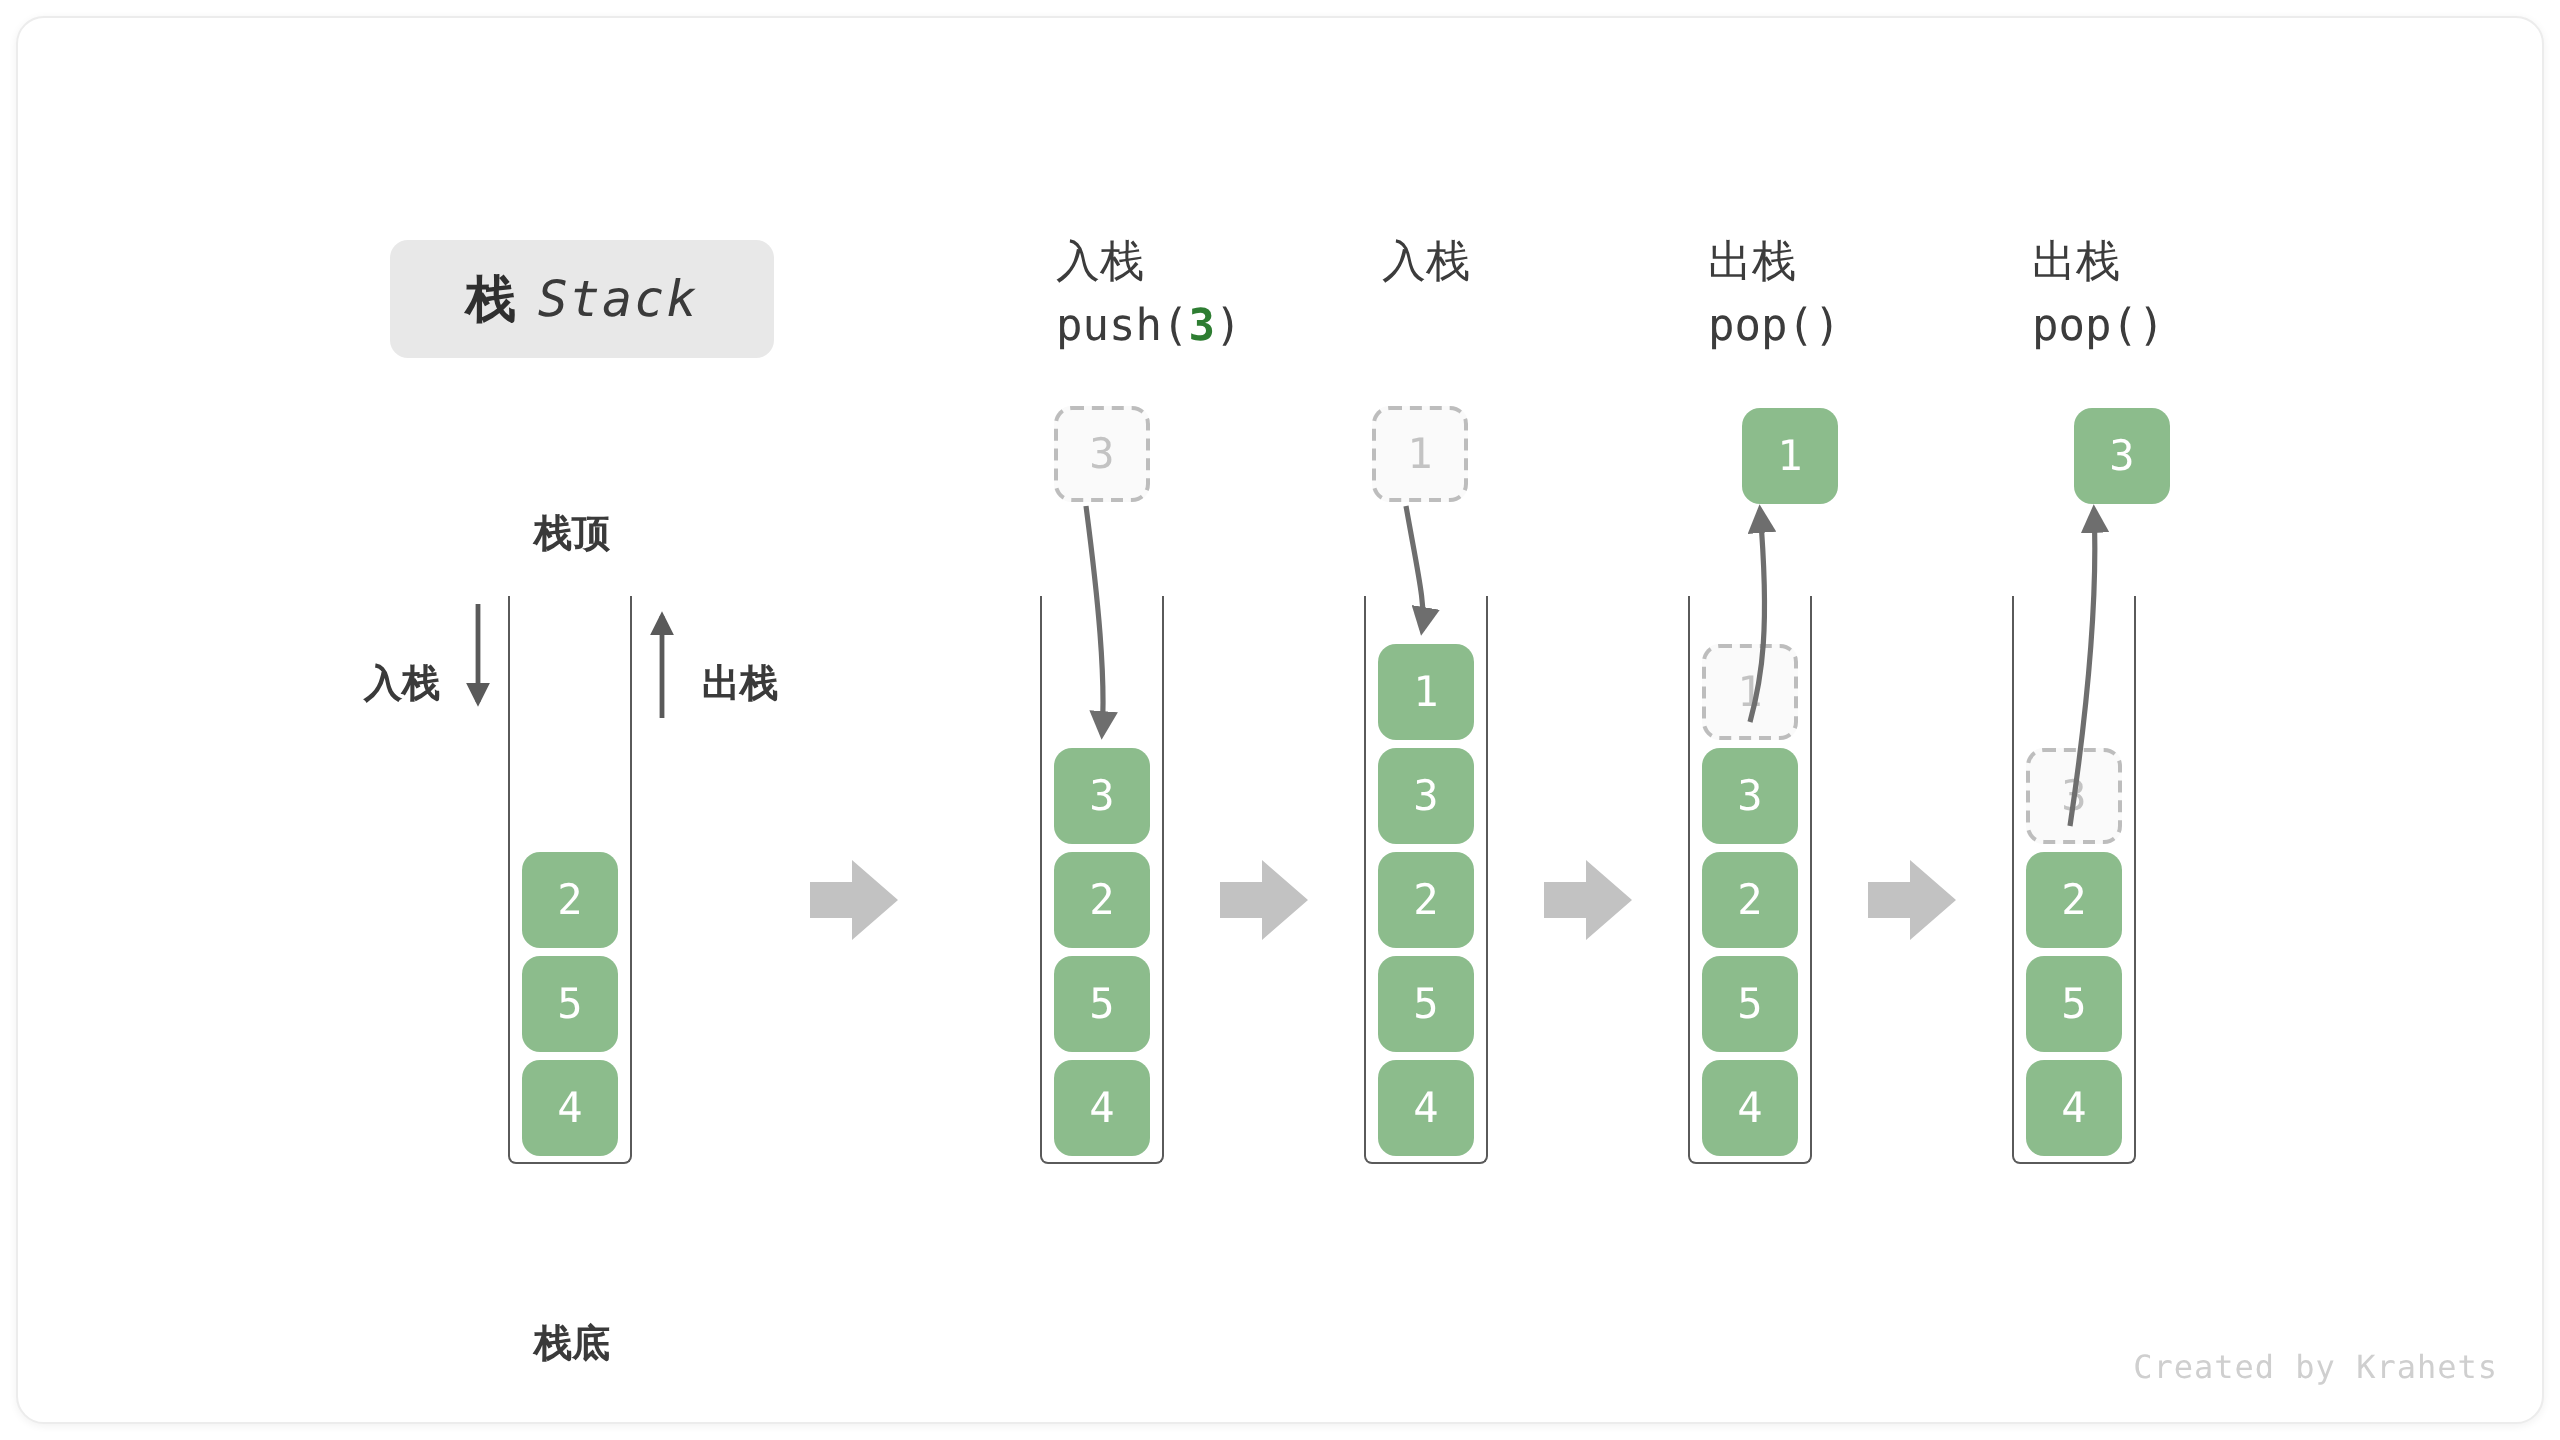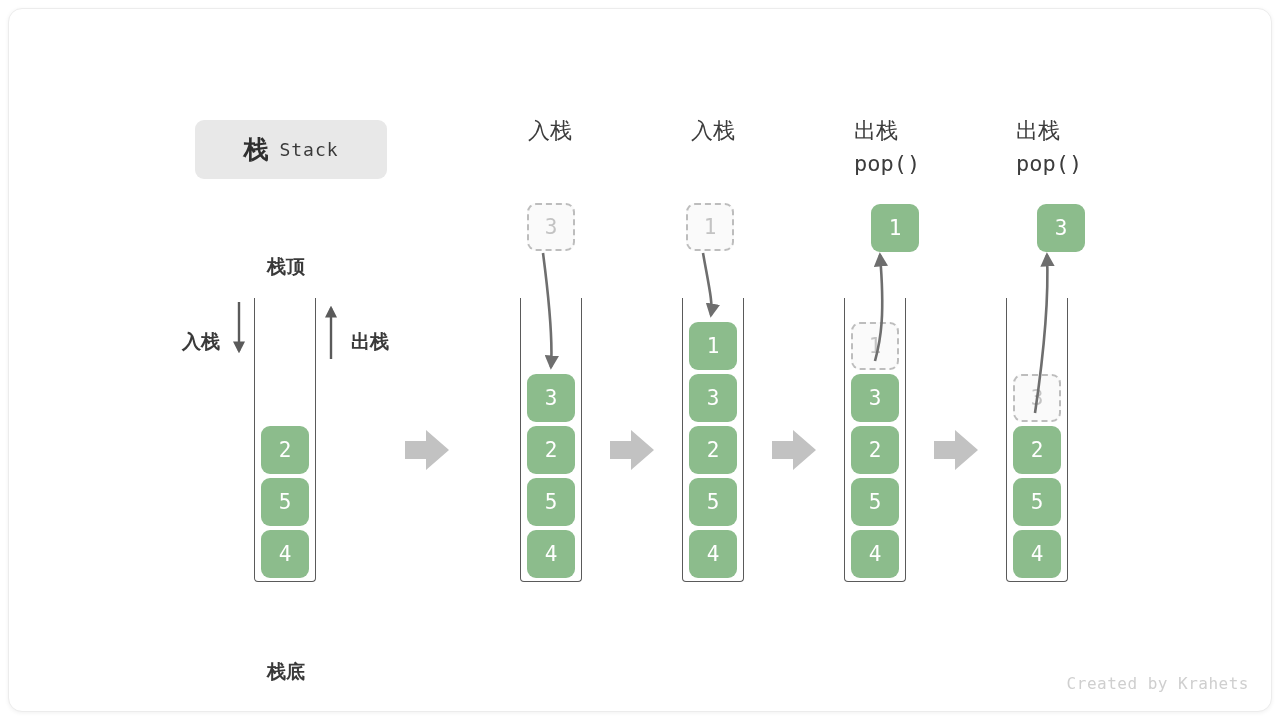--- a/index.html
+++ b/index.html
@@ -43,24 +43,25 @@
   }
   #title-badge .t-cn {
     font-family: "Liberation Sans", sans-serif;
     font-weight: bold;
     font-size: 25px;
     color: #2f2f2f;
     letter-spacing: 1px;
   }
   #title-badge .t-en {
     font-family: "DejaVu Sans Mono", monospace;
-    font-size: 18px;
+    font-size: 25px;
     color: #3a3a3a;
     margin-left: 10px;
     letter-spacing: 1px;
+    font-style: italic;
   }
 
   
   .cn-label {
     position: absolute;
     font-family: "Liberation Sans", sans-serif;
     font-weight: bold;
     font-size: 19px;
     color: #3a3a3a;
     white-space: nowrap;
@@ -180,20 +181,21 @@
     <span class="t-en">Stack</span>
   </div>
 
   <div class="cn-label" style="left:258px; top:245px;">栈顶</div>
   <div class="cn-label" style="left:258px; top:614px;margin-top:36px;">栈底</div>
   <div class="cn-label" style="left:173px; top:320px;">入栈</div>
   <div class="cn-label" style="left:342px; top:320px;">出栈</div>
 
   <div class="col-head" style="left:519px; top:106px;">
     <div class="line-cn">入栈</div>
+    <div class="line-code"><span>push(</span><span class="arg">3</span><span>)</span></div>
   </div>
 
   <div class="col-head" style="left:682px; top:106px;">
     <div class="line-cn">入栈</div>
   </div>
 
   <div class="col-head" style="left:845px; top:106px;">
     <div class="line-cn">出栈</div>
     <div class="line-code"><span>pop(</span><span class="arg"></span><span>)</span></div>
   </div>

